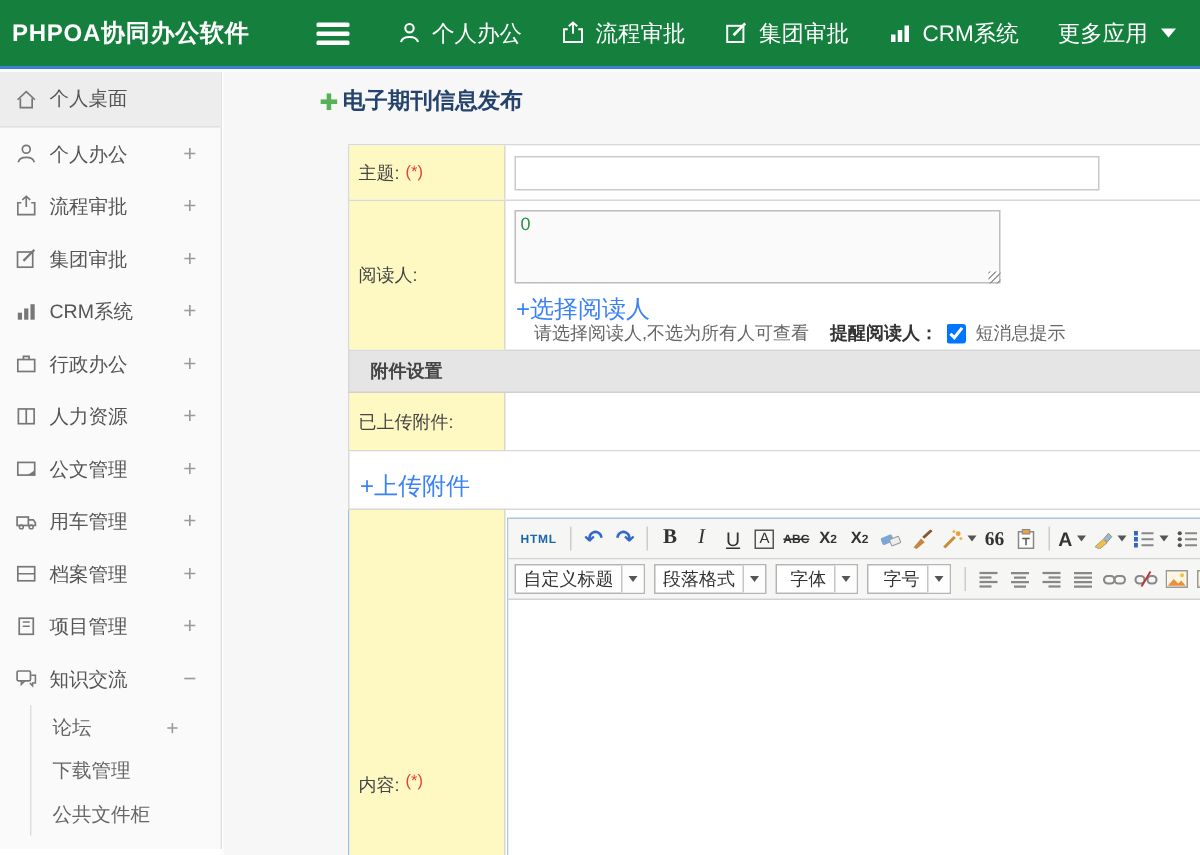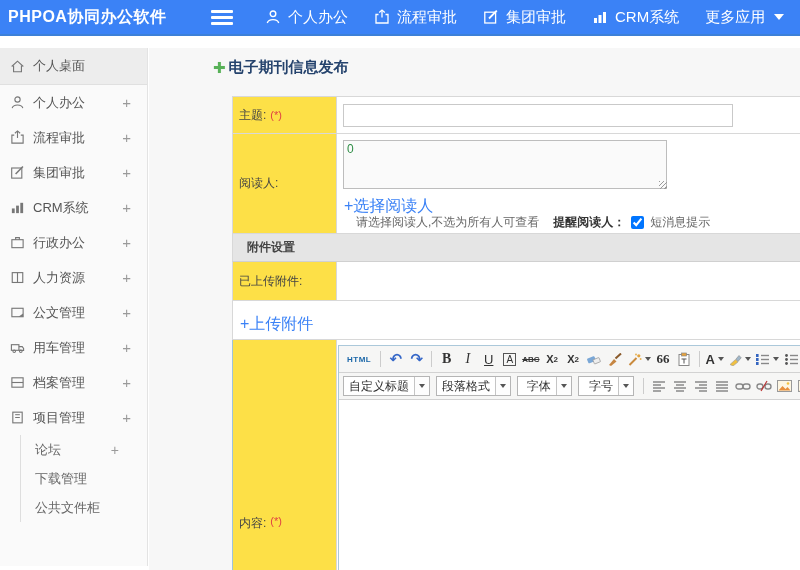--- a/index.html
+++ b/index.html
@@ -1,20 +1,20 @@
 <!DOCTYPE html>
 <html><head>
 <meta charset="utf-8">
 <style>
   * { margin:0; padding:0; box-sizing:border-box; }
   html,body { width:800px; height:570px; overflow:hidden; font-family:"Liberation Sans","DejaVu Sans",sans-serif; background:#fff; }
 
   
-  .header { position:absolute; top:0; left:0; width:800px; height:36px;
-    background:#3b82f6; border-bottom:2px solid #3d80d8; display:flex; align-items:center; color:#fff; }
+  .header { position:absolute; top:0; left:0; width:800px; height:46px;
+    background:#15803d; border-bottom:2px solid #3d80d8; display:flex; align-items:center; color:#fff; }
   .app-title { font-size:16px; font-weight:600; margin-left:8px; width:195px; letter-spacing:.5px; }
   .hamburger { width:22px; height:15px; display:flex; flex-direction:column; justify-content:space-between; cursor:pointer; margin-left:8px; }
   .hamburger i { display:block; height:3px; background:#fff; border-radius:1px; }
   .topnav { display:flex; margin-left:32px; gap:26px; font-size:15px; font-weight:500; }
   .topnav .nav-item { display:flex; align-items:center; gap:7px; cursor:pointer; white-space:nowrap; }
   .caret-down { width:0; height:0; border-left:5px solid transparent; border-right:5px solid transparent; border-top:6px solid #fff; margin-left:2px; }
 
   
   .sidebar { position:absolute; top:48px; left:0; width:148px; height:518px; background:#fafafa; border-right:1px solid #e3e3e3; overflow:hidden; }
   .side-item { height:35px; display:flex; align-items:center; padding-left:9px; color:#555; font-size:13px; cursor:pointer; }
@@ -25,21 +25,21 @@
   .sub-item { height:29px; display:flex; align-items:center; padding-left:14px; color:#666; font-size:13px; cursor:pointer; }
   .sub-item .plus { margin-left:auto; margin-right:28px; color:#9a9a9a; font-size:14px; }
 
   
   .content { position:absolute; left:149px; top:48px; width:651px; height:522px; background:#f7f7f7; overflow:hidden; }
   .page-title { position:absolute; left:64px; top:10px; display:flex; align-items:center; font-size:15px; font-weight:bold; color:#25436d; }
   .page-title .cross { color:#58b158; font-size:15px; font-weight:bold; margin-right:3px; text-shadow:0 0 1px #cfe8cf; }
 
   .form-table { position:absolute; left:83px; top:48px; width:592px; border-top:1px solid #d8d8d8; font-size:12px; color:#444; }
   .frow { display:flex; border-bottom:1px solid #d8d8d8; border-left:1px solid #d8d8d8; background:#fff; }
-  .label-cell { width:104px; flex-shrink:0; background:#fde047; border-right:1px solid #d8d8d8; padding-left:6px; display:flex; align-items:center; gap:4px; }
+  .label-cell { width:104px; flex-shrink:0; background:#fef9c3; border-right:1px solid #d8d8d8; padding-left:6px; display:flex; align-items:center; gap:4px; }
   .value-cell { flex:1; position:relative; }
   .req { color:#e04343; font-size:11px; }
   .row-subject { height:37px; }
   .row-subject input { position:absolute; left:6px; top:7px; width:390px; height:23px; border:1px solid #c9c9c9; background:#fff; padding:0 4px; font-size:12px; }
   .row-readers { height:100px; }
   .row-readers textarea { position:absolute; left:6px; top:6px; width:324px; height:49px; border:1px solid #bdbdbd; background:#fafafa; resize:none; color:#2f8d46; font-size:12px; padding:1px 3px; font-family:"Liberation Sans",sans-serif; }
   .resize-grip { position:absolute; left:322px; top:47px; width:8px; height:8px; pointer-events:none;
      background:repeating-linear-gradient(135deg,#999 0 1px,transparent 1px 3px); }
   .sel-readers-link { position:absolute; left:7px; top:62px; }
   .lnk { color:#3b82f6; font-size:16px; text-decoration:none; cursor:pointer; }
@@ -253,20 +253,31 @@
       <svg width="15" height="15" viewBox="0 0 16 16">
           <rect x="3" y="2.3" width="10" height="11.4" fill="none" stroke="#777" stroke-width="1.2"></rect>
           <line x1="5.5" y1="5" x2="10.5" y2="5" stroke="#777" stroke-width="1.1"></line>
           <line x1="5.5" y1="8" x2="10.5" y2="8" stroke="#777" stroke-width="1.1"></line>
         </svg>
     </span>
     <span>项目管理</span>
     <span class="plus">+</span>
   </div>
 
+  <div class="side-item">
+    <span class="sicon">
+      <svg width="15" height="15" viewBox="0 0 16 16">
+          <rect x="1.5" y="2.5" width="9.5" height="7" rx="1" fill="none" stroke="#777" stroke-width="1.2"></rect>
+          <path d="M4.5 9.5 V12 L7 9.5" fill="none" stroke="#777" stroke-width="1.1"></path>
+          <path d="M11.5 5.5 H14.5 V11 H12.5 V13 L10.5 11" fill="none" stroke="#777" stroke-width="1.1"></path>
+        </svg>
+    </span>
+    <span>知识交流</span>
+    <span class="plus">−</span>
+  </div>
 
   <div class="sub-group">
     <div class="sub-item">
       <span>论坛</span>
       <span class="plus">+</span>
     </div>
     <div class="sub-item">
       <span>下载管理</span>
       <span class="plus"></span>
     </div>

